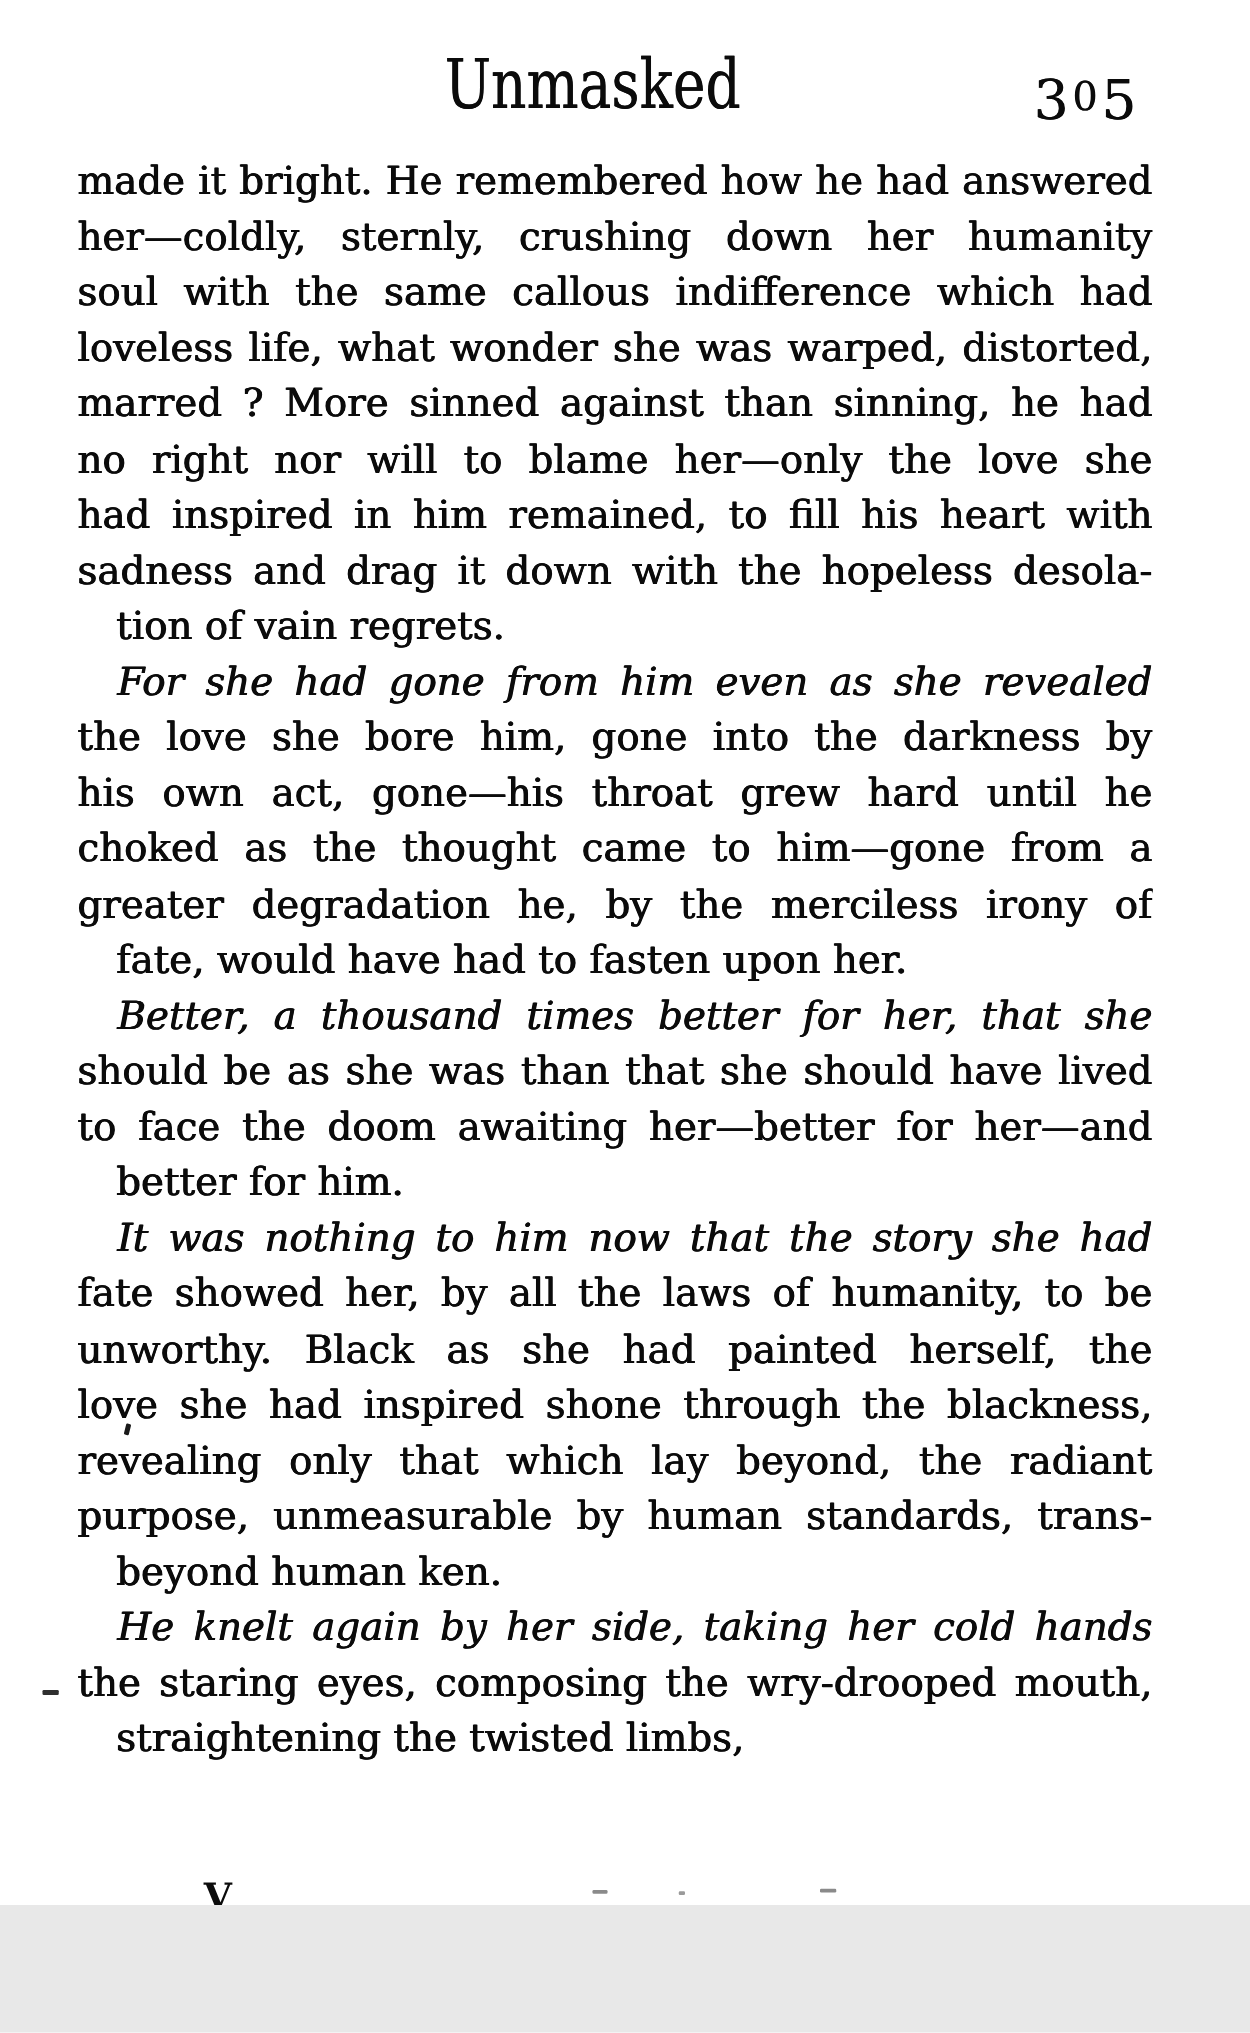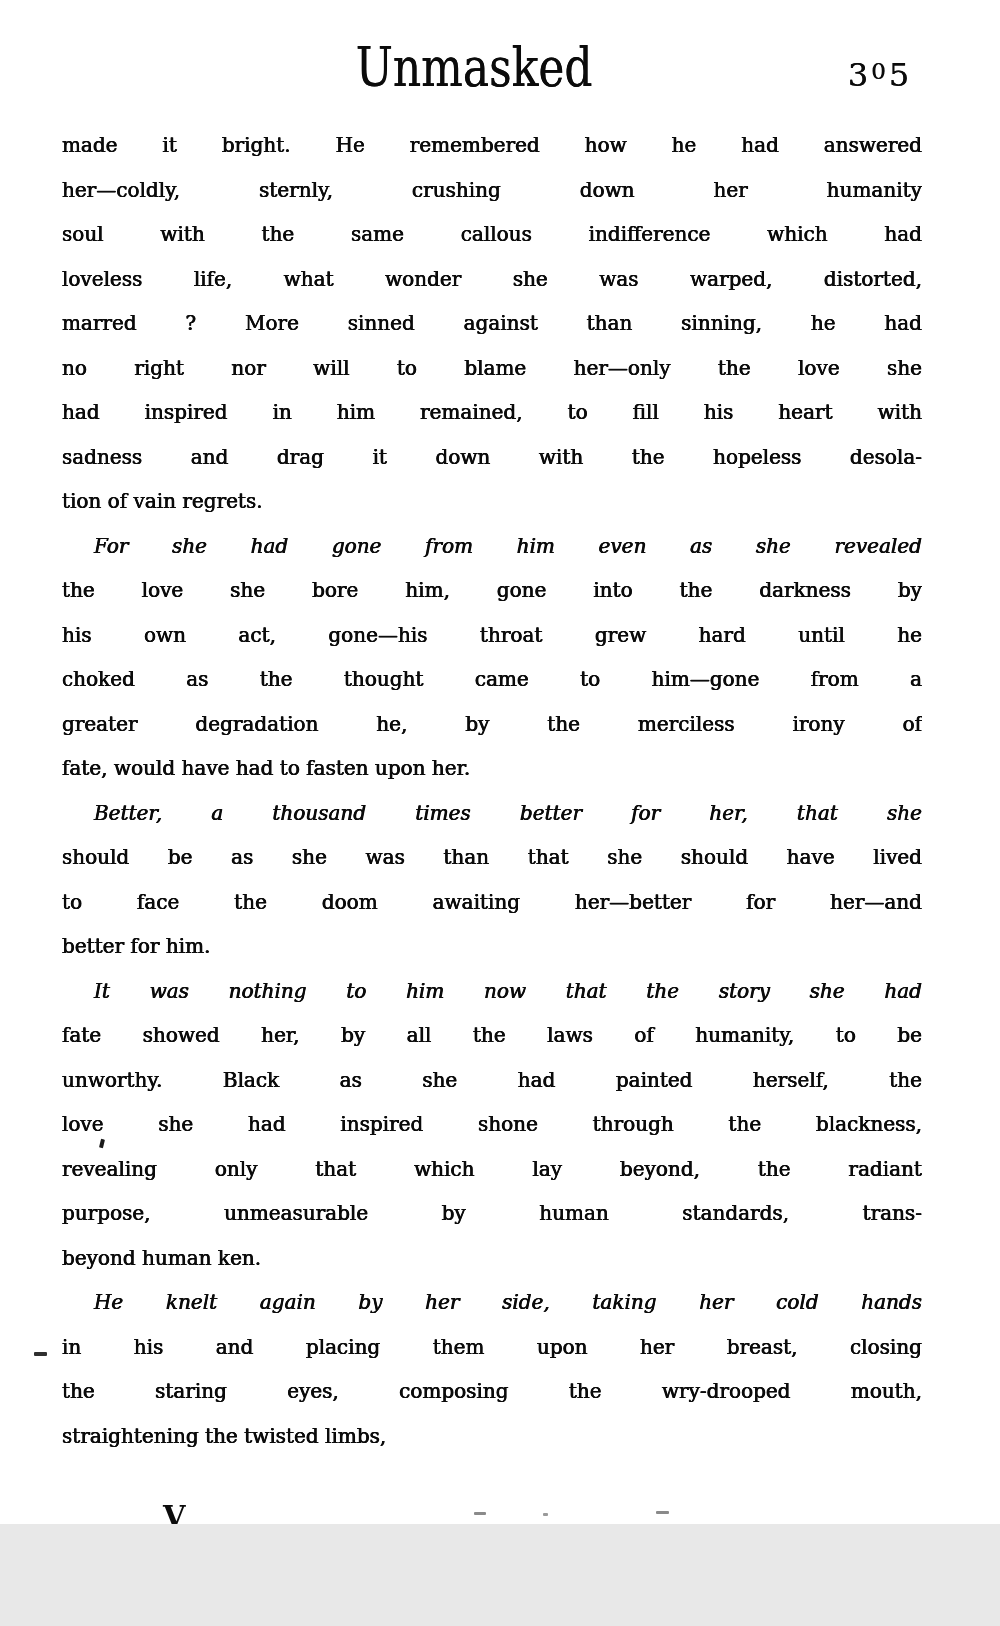--- a/index.html
+++ b/index.html
@@ -31,55 +31,56 @@
   .head-title {
     display: inline-block;
     transform: translateX(-26px) scaleX(0.8);
     transform-origin: center;
     text-shadow: 0.4px 0 currentColor;
   }
   .page-number {
     position: absolute;
     top: 52px;
     right: 88px;
-    font-size: 32px;
+    font-size: 44px;
     line-height: 1;
     letter-spacing: 3px;
     text-shadow: 0.4px 0 currentColor;
   }
   .page-number .od {          
     display: inline-block;
     transform: translateY(7px);
   }
   .page-number .oz {          
     display: inline-block;
     font-size: 0.72em;
   }
   
   .text-block {
     position: absolute;
     left: 62px;
     top: 123px;
     width: 860px;
-    font-size: 20px;
+    font-size: 31px;
   }
   .line {
     height: 44.5px;
     line-height: 44.5px;
     overflow: hidden;
     text-align: justify;
     text-align-last: justify;
     text-shadow: 0.35px 0 currentColor, -0.35px 0 currentColor;
     white-space: nowrap;
   }
   .line.indent { text-indent: 32px; font-style: italic; }
   .line.endline {
     text-align: left;
     text-align-last: left;
     white-space: normal;
+    margin-left: 31px;
   }
   
   .signature {
     position: absolute;
     left: 163px;
     top: 1502px;
     font-size: 29px;
     font-weight: bold;
     line-height: 1.1;
   }
@@ -126,21 +127,20 @@
       <div class="line">to face the doom awaiting her—better for her—and</div>
       <div class="line endline">better for him.</div>
       <div class="line indent">It was nothing to him now that the story she had</div>
       <div class="line">fate showed her, by all the laws of humanity, to be</div>
       <div class="line">unworthy. Black as she had painted herself, the</div>
       <div class="line">love she had inspired shone through the blackness,</div>
       <div class="line">revealing only that which lay beyond, the radiant</div>
       <div class="line">purpose, unmeasurable by human standards, trans-</div>
       <div class="line endline">beyond human ken.</div>
       <div class="line indent">He knelt again by her side, taking her cold hands</div>
-      <div class="line">in his and placing them upon her breast, closing</div>
       <div class="line">the staring eyes, composing the wry-drooped mouth,</div>
       <div class="line endline">straightening the twisted limbs,</div>
     </div>
 
   <div class="signature">V</div>
 
   <div id="artifacts">
       <div class="artifact-bar" style="left: 34px; top: 1352px; width: 13px; height: 4px; background: rgb(47, 47, 47);"></div>
       <div class="artifact-bar" style="left: 100px; top: 1139px; width: 4px; height: 9px; background: rgb(26, 26, 26); transform: rotate(14deg);"></div>
       <div class="artifact-bar" style="left: 474px; top: 1512px; width: 12px; height: 3px; background: rgb(138, 138, 138);"></div>

